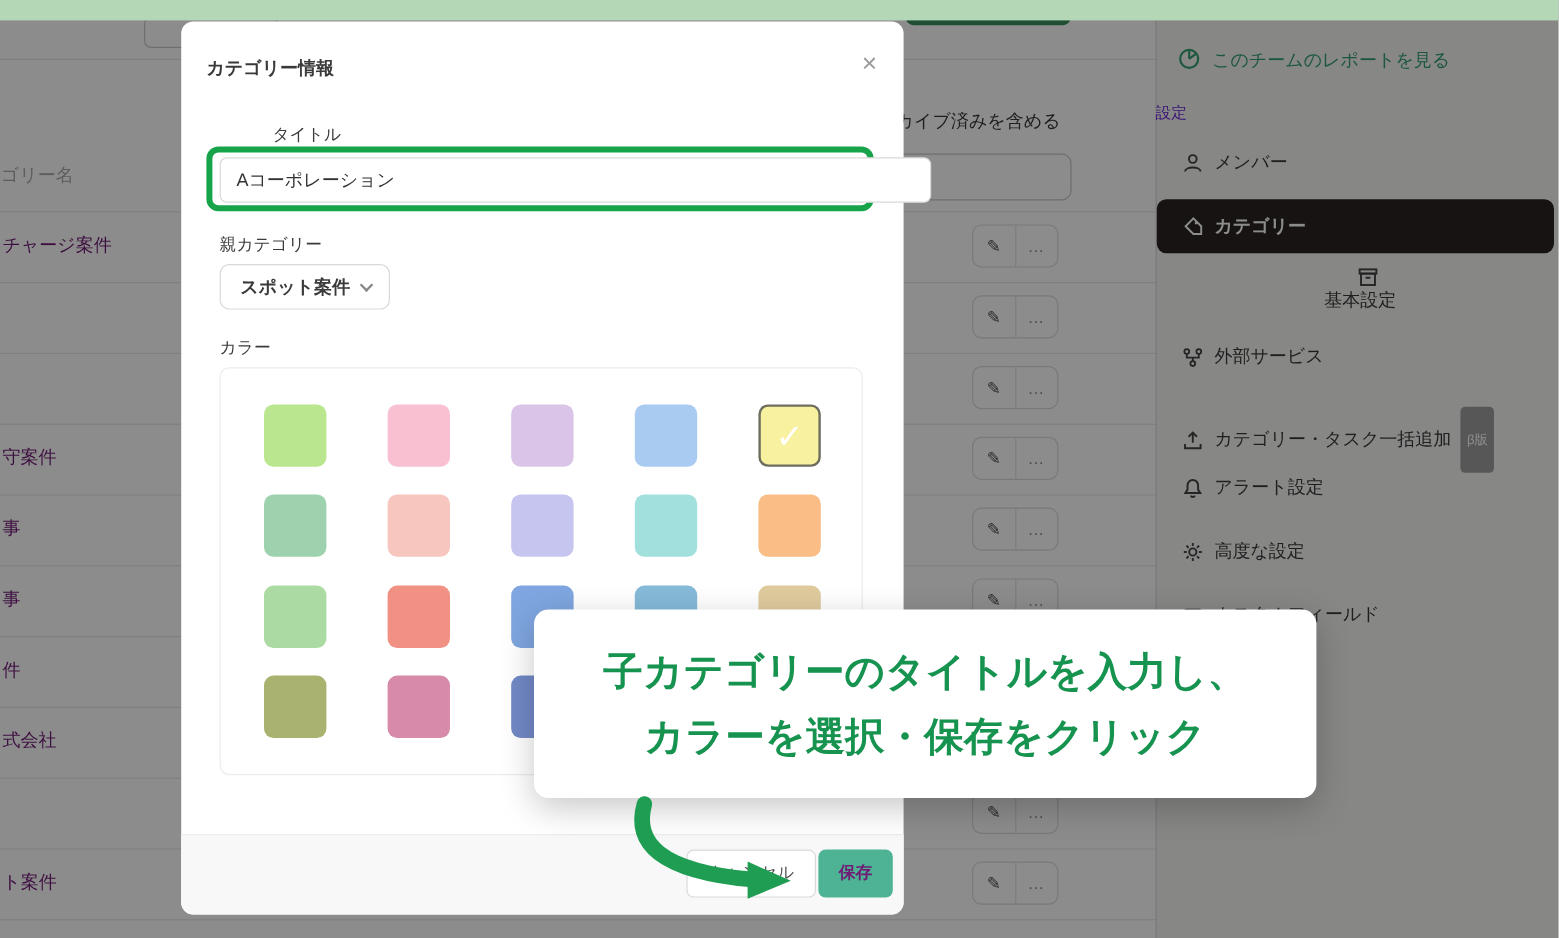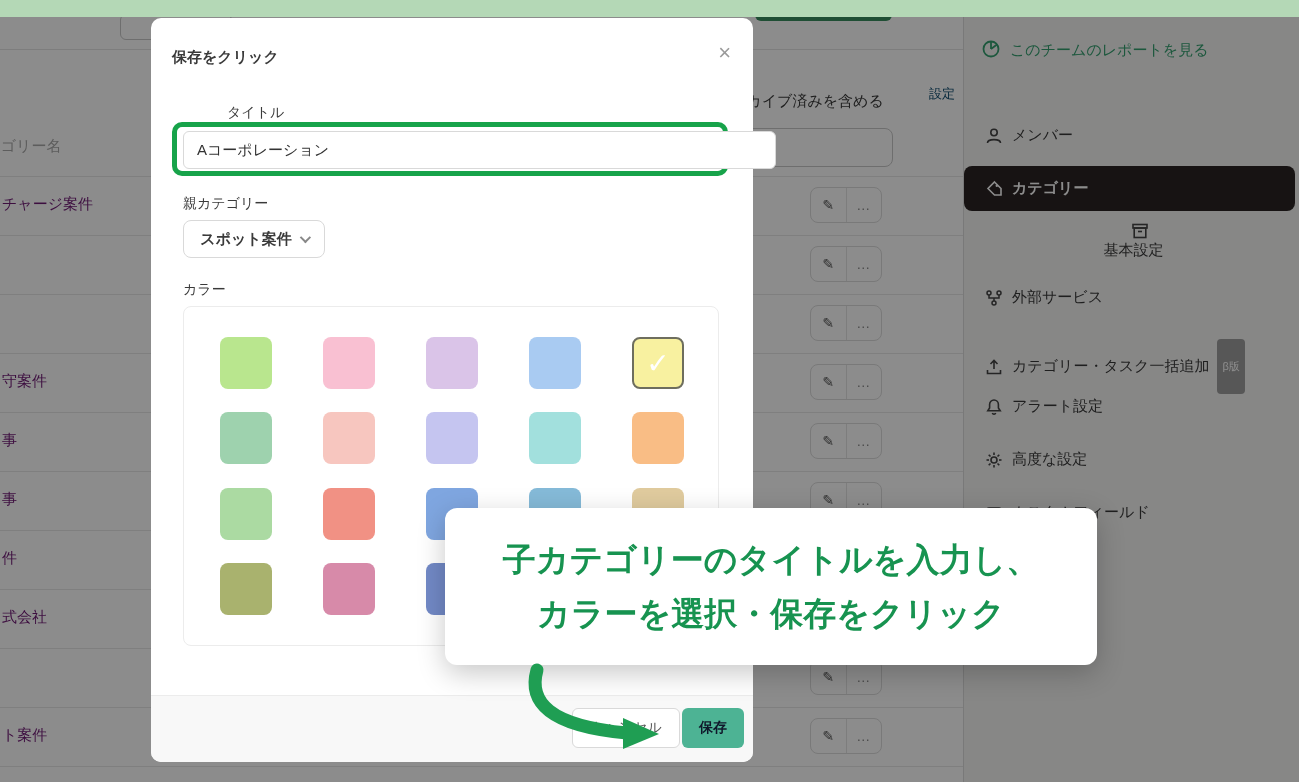--- a/index.html
+++ b/index.html
@@ -18,21 +18,21 @@
   .row-divider{left:0;width:963px;height:1px;background:#e8e8e8;}
   .row-frag{left:2px;font-size:15px;color:#701a75;white-space:nowrap;}
   .pair{left:810px;width:72px;height:36px;background:#fff;border:1px solid #dcdcdc;border-radius:8px;display:flex;}
   .pair .cell{flex:1;display:flex;align-items:center;justify-content:center;font-size:14px;color:#555;}
   .pair .cell+.cell{border-left:1px solid #e3e3e3;color:#8a8a8a;letter-spacing:1px;}
 
   
   .sidebar{left:963px;top:17px;width:336px;height:765px;background:#f6f6f5;border-left:1px solid #ddd;}
   .report-link{left:1010px;top:41px;font-size:15px;color:#35a070;white-space:nowrap;}
   .report-icon{left:981px;top:39px;width:20px;height:20px;}
-  .section-label{left:929px;top:85px;font-size:13px;color:#0c4a6e;}
+  .section-label{left:963px;top:85px;font-size:13px;color:#6d28d9;}
   .side-item{position:absolute;left:964px;width:331px;height:45px;display:flex;align-items:center;border-radius:8px;cursor:pointer;}
   .side-item .ic{width:20px;height:20px;margin-left:20px;flex:0 0 auto;display:flex;align-items:center;justify-content:center;}
   .side-item .lbl{margin-left:8px;font-size:15px;color:#3a3a3a;white-space:nowrap;}
   .side-item.active{background:#2b2423;}
   .side-item.active .lbl{color:#fff;font-weight:700;}
   .beta-badge{background:#9e9e9e;color:#fff;font-size:11px;border-radius:4px;padding:20px 5px;margin-left:8px;}
 
   
   .overlay{position:absolute;inset:0;background:rgba(0,0,0,0.45);z-index:5;}
   .topbar{position:absolute;left:0;top:0;width:1299px;height:17px;background:#b4d8b6;z-index:6;}
@@ -45,21 +45,21 @@
   .hl-box{position:absolute;left:21px;top:104px;width:556px;height:54px;border:5px solid #17a34a;border-radius:10px;}
   .title-input{position:absolute;left:32px;top:113px;width:593px;height:38px;border:1px solid #d9d9d9;border-radius:6px;background:#fff;font-size:15px;color:#333;padding:0 13px;display:flex;align-items:center;}
   .dropdown{position:absolute;left:32px;top:202px;width:142px;height:38px;border:1px solid #d9d9d9;border-radius:8px;background:#fff;display:flex;align-items:center;justify-content:center;gap:8px;cursor:pointer;}
   .dropdown .txt{font-size:15px;font-weight:600;color:#3a3a3a;}
   .chev{width:8px;height:8px;border-right:2px solid #888;border-bottom:2px solid #888;transform:rotate(45deg) translateY(-2px);}
   .palette{position:absolute;left:32px;top:288px;width:536px;height:340px;border:1px solid #ececec;border-radius:8px;background:#fff;}
   .swatch{position:absolute;width:52px;height:52px;border-radius:8px;cursor:pointer;}
   .swatch.selected{border:2px solid #6e6e5e;display:flex;align-items:center;justify-content:center;color:#fff;font-size:28px;font-weight:700;}
   .modal-footer{position:absolute;left:0;bottom:0;width:602px;height:67px;background:#f8f8f8;border-top:1px solid #ececec;border-radius:0 0 10px 10px;}
   .btn-cancel{position:absolute;left:421px;top:12px;width:108px;height:40px;background:#fff;border:1px solid #d9d9d9;border-radius:6px;font-size:14px;color:#555;display:flex;align-items:center;justify-content:center;cursor:pointer;}
-  .btn-save{position:absolute;left:531px;top:12px;width:62px;height:40px;background:#4db394;border:none;border-radius:6px;font-size:14px;font-weight:700;color:#0f172a;display:flex;align-items:center;justify-content:center;cursor:pointer;}
+  .btn-save{position:absolute;left:531px;top:12px;width:62px;height:40px;background:#4db394;border:none;border-radius:6px;font-size:14px;font-weight:700;color:#701a75;display:flex;align-items:center;justify-content:center;cursor:pointer;}
 
   
   .tooltip{position:absolute;left:445px;top:508px;width:652px;height:157px;background:#fff;border-radius:12px;box-shadow:0 8px 28px rgba(0,0,0,.22);z-index:20;display:flex;flex-direction:column;align-items:center;justify-content:center;gap:4px;}
   .tooltip .ln{font-size:33px;font-weight:700;color:#179350;white-space:nowrap;line-height:1.5;}
   .arrow-svg{position:absolute;left:495px;top:650px;z-index:21;pointer-events:none;}
 </style>
 </head>
 <body>
 
 <div class="canvas">
@@ -225,21 +225,21 @@
           </span>
           <span class="lbl">カスタムフィールド</span>
         </div>
       </div>
   </div>
 
   <div class="overlay"></div>
   <div class="topbar"></div>
 
   <div class="modal">
-    <div class="modal-title">保存をクリック</div>
+    <div class="modal-title">カテゴリー情報</div>
     <div class="modal-close">×</div>
 
     <div class="f-label" style="top:86px;margin-left:44px;">タイトル</div>
     <div class="hl-box"></div>
     <div class="title-input">Aコーポレーション</div>
 
     <div class="f-label" style="top:177px;">親カテゴリー</div>
     <div class="dropdown">
       <span class="txt">スポット案件</span>
       <span class="chev"></span>

